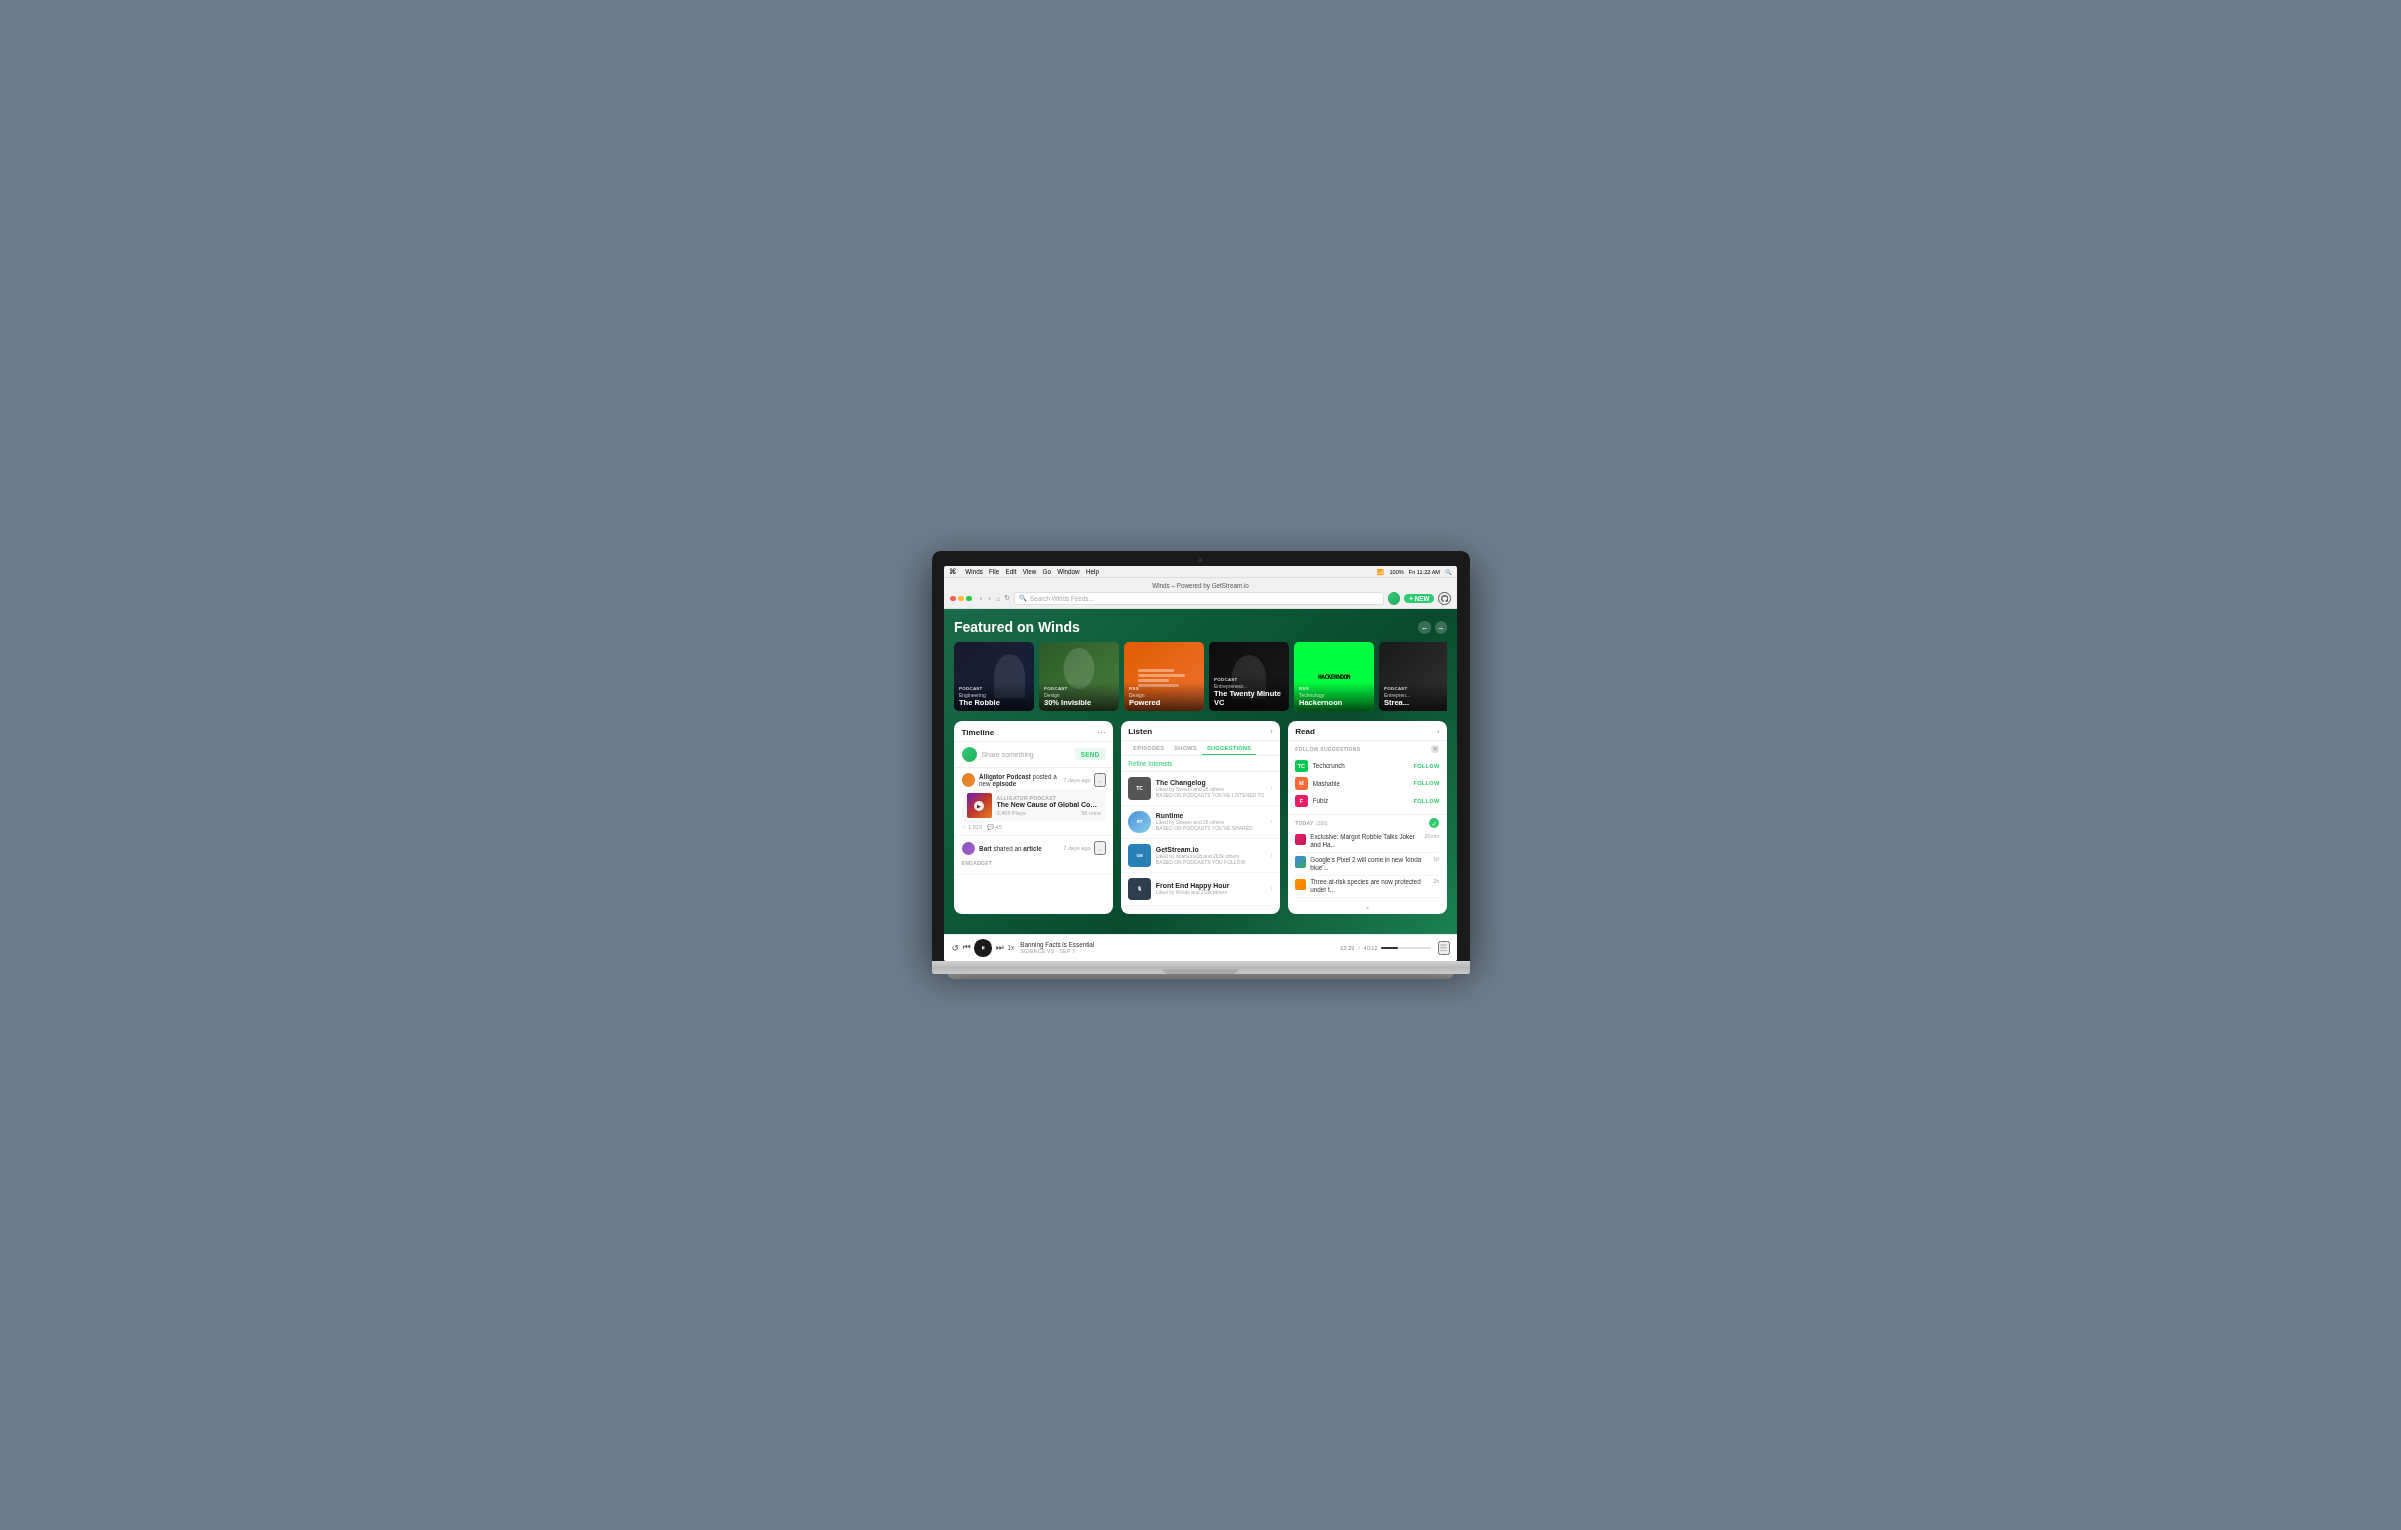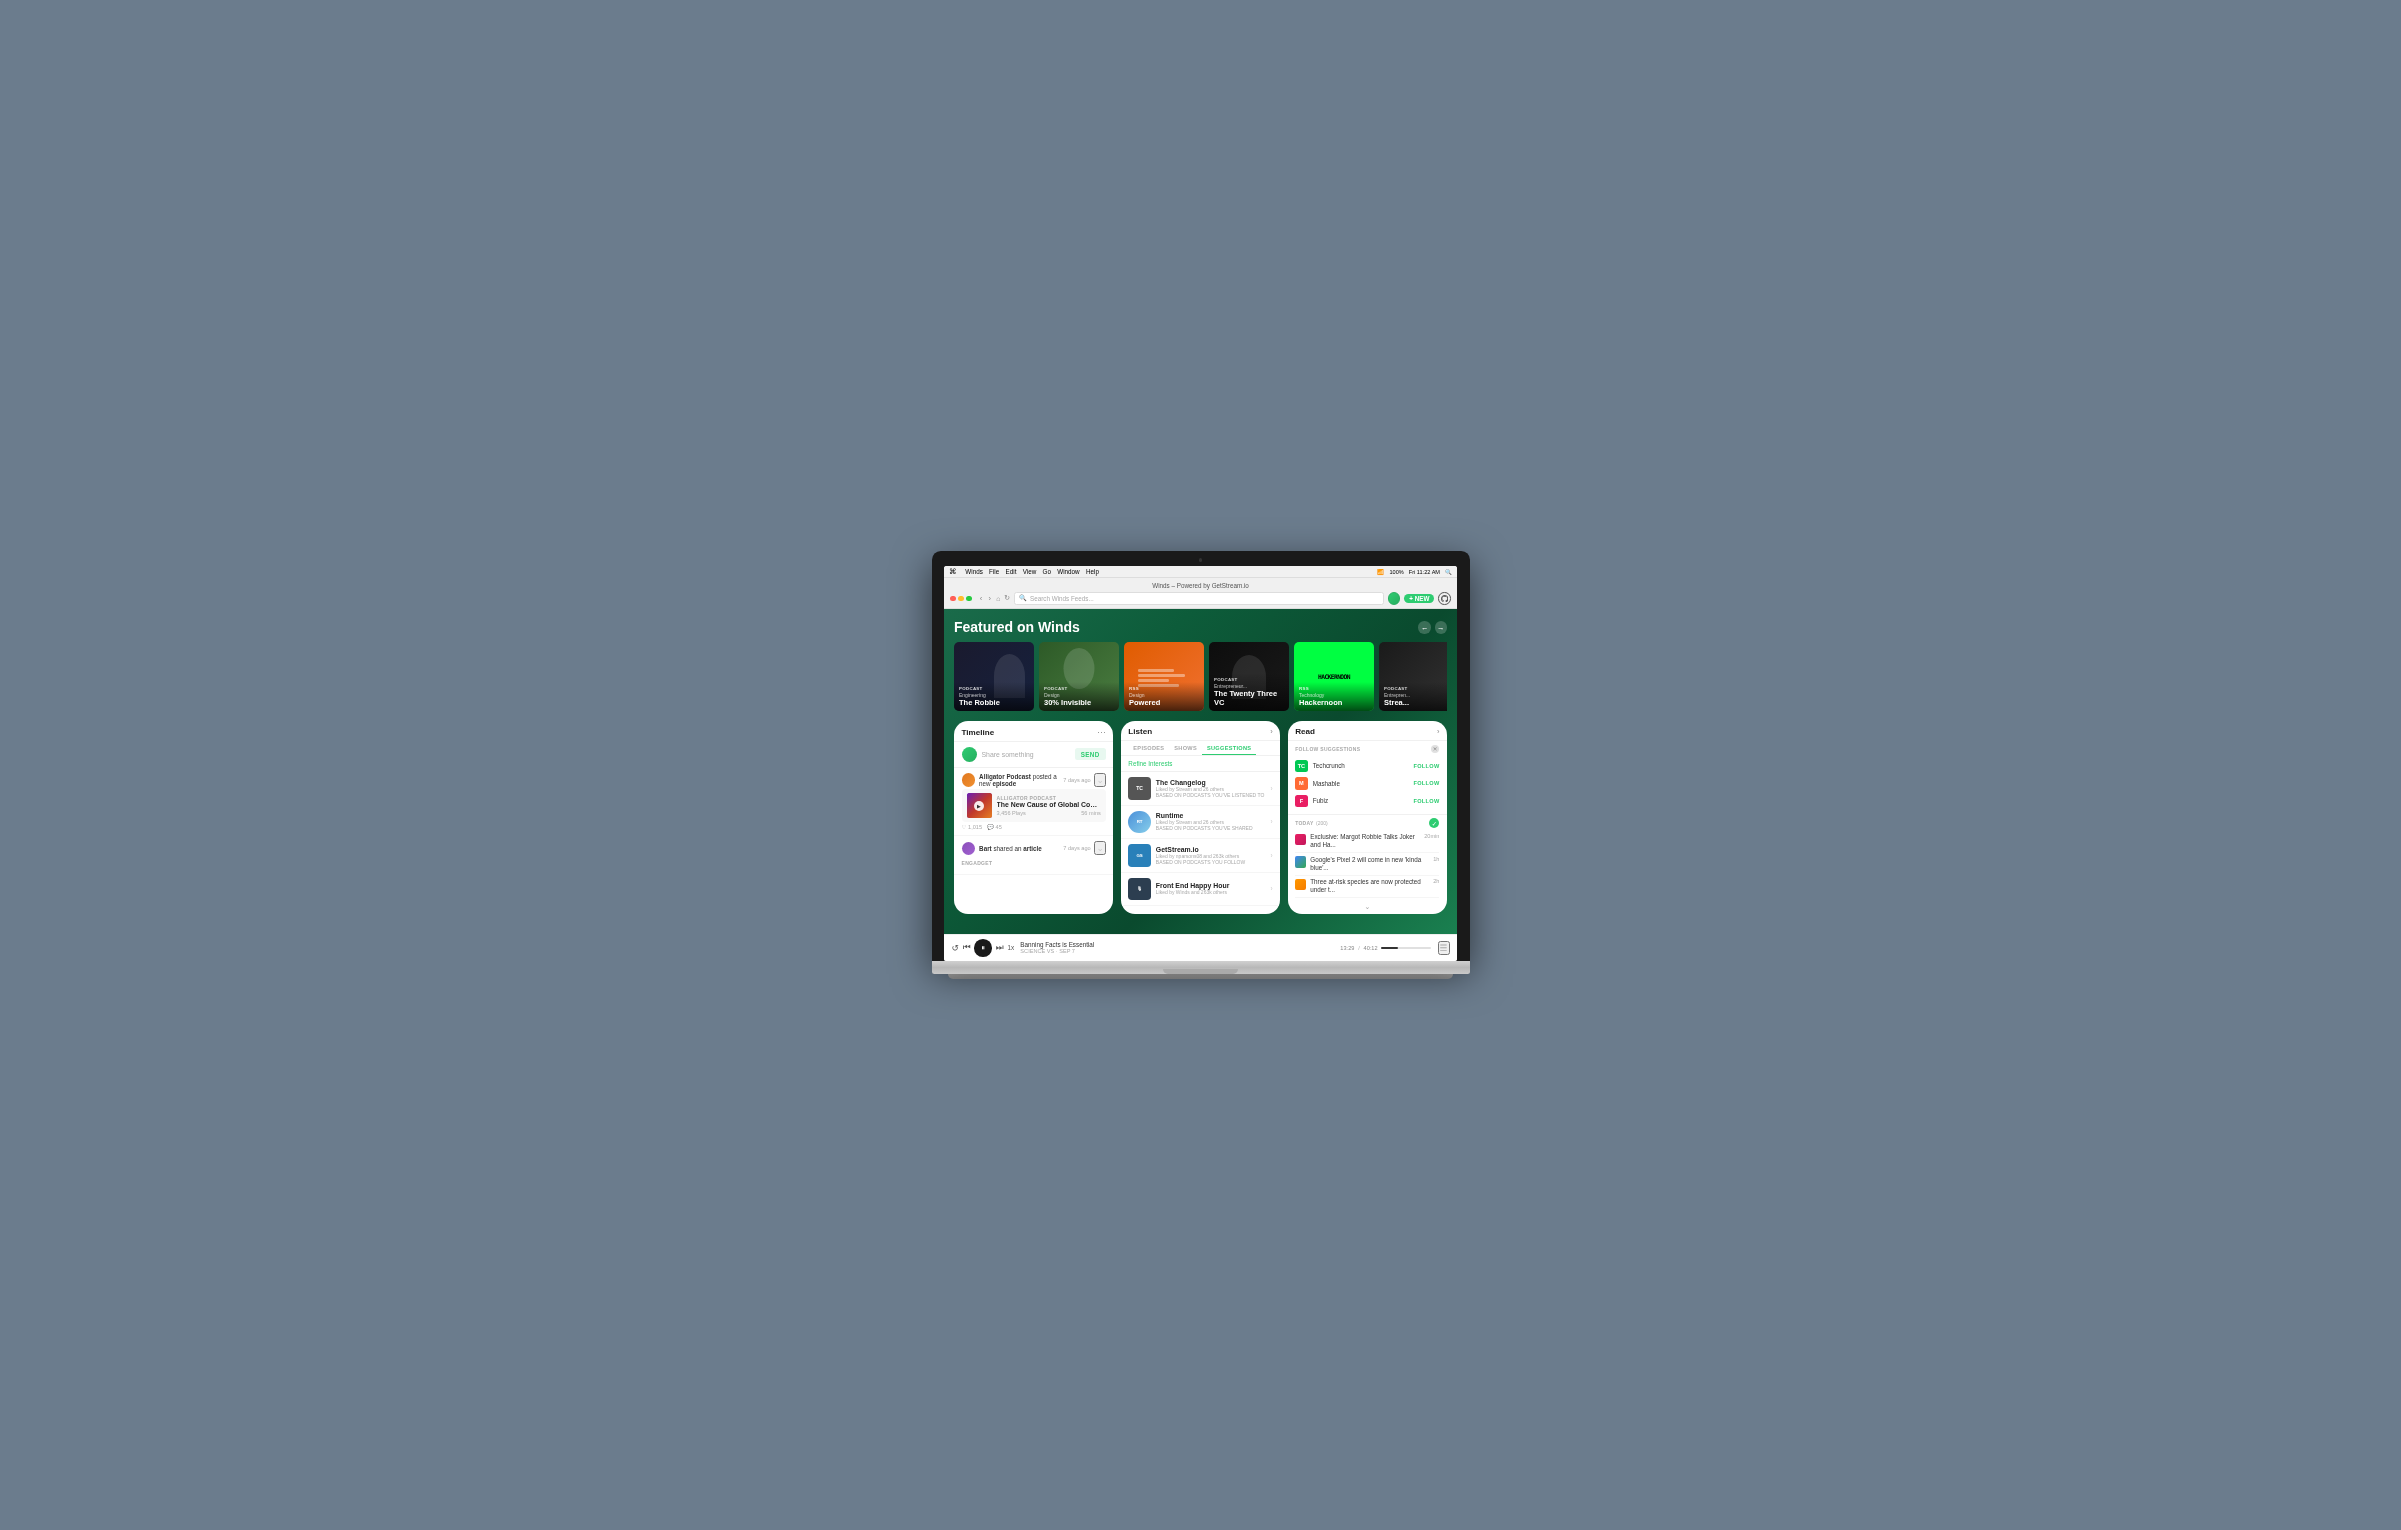--- a/index.html
+++ b/index.html
@@ -241,21 +241,21 @@
     
     .three-col {
       display: grid;
       grid-template-columns: 1fr 1fr 1fr;
       gap: 7.5px;
     }
 
     
     .col-panel {
       background: #fff;
-      border-radius: 14px;
+      border-radius: 8px;
       overflow: hidden;
     }
     .col-header {
       display: flex;
       align-items: center;
       justify-content: space-between;
       padding: 6.3px 7.5px 3.8px;
       border-bottom: 0.6px solid #f0f0f0;
     }
     .col-title {
@@ -692,21 +692,21 @@
             </div>
           </div>
 
           <div class="feat-card">
             <div class="feat-card-bg card-twentymin">
               <div style="width:34px;height:44px;background:rgba(255,255,255,0.1);border-radius:50% 50% 0 0;position:absolute;bottom:11.3px;left:50%;transform:translateX(-50%);"></div>
             </div>
             <div class="feat-card-overlay">
               <div class="feat-type-badge">PODCAST</div>
               <div class="feat-category">Entrepreneur...</div>
-              <div class="feat-name">The Twenty Three VC</div>
+              <div class="feat-name">The Twenty Minute VC</div>
             </div>
           </div>
 
           <div class="feat-card">
             <div class="feat-card-bg card-hackernoon" style="align-items:center;justify-content:center;">
               <div class="hackernoon-text">HACKERNOON</div>
             </div>
             <div class="feat-card-overlay">
               <div class="feat-type-badge">RSS</div>
               <div class="feat-category">Technology</div>

